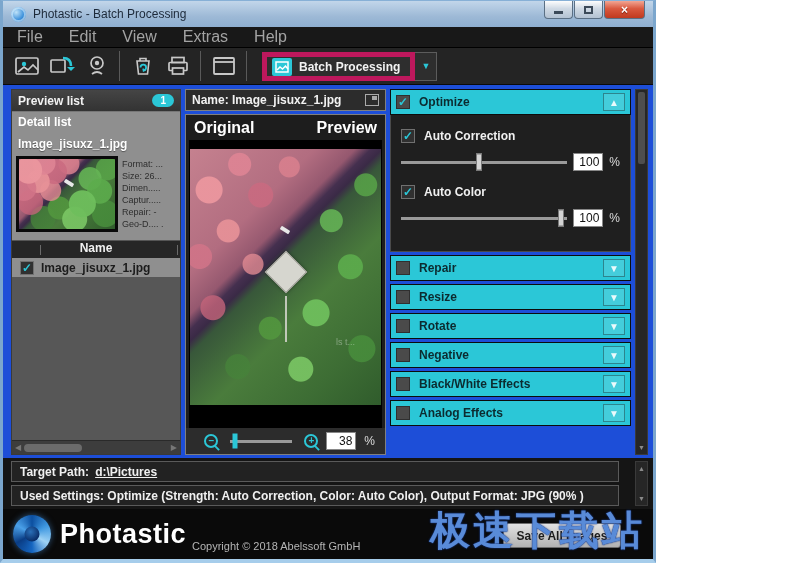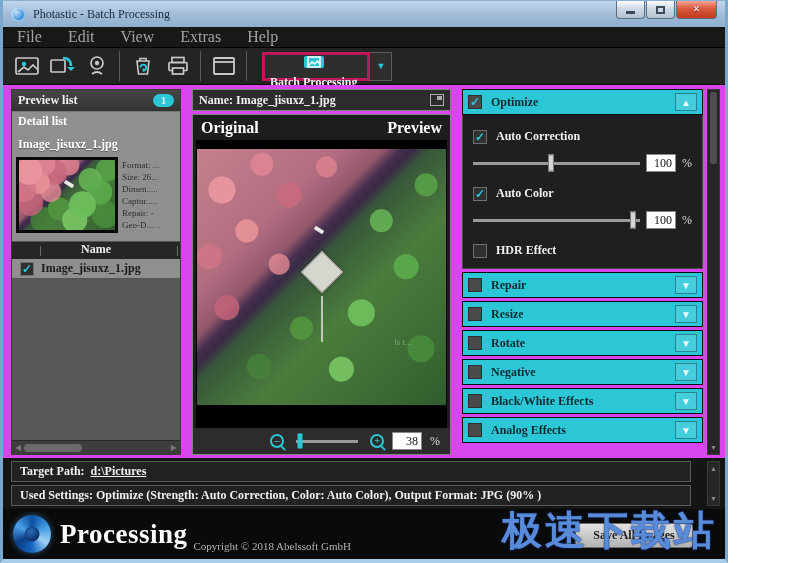--- a/index.html
+++ b/index.html
@@ -1,21 +1,21 @@
 <!DOCTYPE html>
 <html><head>
 <meta charset="utf-8">
 <style>
   * { box-sizing: border-box; margin: 0; padding: 0; }
   html,body { width:800px; height:563px; font-family:"Liberation Sans", sans-serif; }
   .window{
-    width:728px; height:563px; display:flex; flex-direction:column;
+    width:656px; height:563px; display:flex; flex-direction:column;
     border-left:3px solid #7ba6cd; border-right:3px solid #7ba6cd;
     border-top:1px solid #87b0d6; border-bottom:4px solid #a6cdeb;
-    background:#151515; position:relative; overflow:hidden;font-family:Liberation Serif, serif;
+    background:#151515; position:relative; overflow:hidden;
   }
   
   .titlebar{ height:26px; background:linear-gradient(#c2d6ea,#9db9d6 60%,#8fafd0);
     display:flex; align-items:center; padding-left:8px; position:relative; flex:0 0 auto;}
   .app-icon{ width:15px; height:15px; border-radius:50%;
     background:radial-gradient(circle at 35% 35%, #bfe2f8, #3e92dc 55%, #0e5aa8);
     box-shadow:inset 0 0 0 2px rgba(230,245,255,.55); margin-right:7px;}
   .title-text{ font-size:12px; color:#1d2a3a; }
   .win-controls{ position:absolute; top:0; right:8px; display:flex; }
   .win-btn{ width:29px; height:18px; border:1px solid #5a6f84; border-top:none;
@@ -30,29 +30,29 @@
     padding-left:14px; gap:26px; border-bottom:1px solid #000; flex:0 0 auto;}
   .menu-item{ font-size:16px; color:#a3a3a3; cursor:pointer; }
   
   .toolbar{ height:37px; background:#242424; display:flex; align-items:center;
     padding-left:6px; border-bottom:1px solid #0a0a0a; flex:0 0 auto;}
   .tool-btn{ width:35px; height:29px; display:flex; align-items:center; justify-content:center;
     cursor:pointer; border-radius:3px; }
   .tool-sep{ width:1px; height:30px; background:#5a5a5a; margin:0 5px; }
   .batch-group{ display:flex; align-items:center; margin-left:10px; }
   .batch-btn{ display:flex; align-items:center; gap:7px; background:#2e2e2e;
-    border:3px solid #be185d; height:29px; padding:1px 10px 0 5px; cursor:pointer;flex-direction:column;}
+    border:5px solid #be185d; height:29px; padding:1px 10px 0 5px; cursor:pointer;}
   .batch-icon{ width:20px; height:18px; background:#2bc7d7; border-radius:2px;
     display:flex; align-items:center; justify-content:center;}
   .batch-label{ color:#f2f2f2; font-weight:bold; font-size:12px; }
   .batch-drop{ width:22px; height:29px; background:#2e2e2e; border:1px solid #5c5c5c;
     border-left:none; color:#2bc7d7; font-size:9px; display:flex; align-items:center;
     justify-content:center; cursor:pointer;}
   
-  .main{ flex:1; display:flex; padding:4px 5px 3px 8px; gap:11px; background:#d946ef; min-height:0;}
+  .main{ flex:1; display:flex; padding:4px 5px 3px 8px; gap:4px; background:#1d4ed8; min-height:0;}
   
   .left-panel{ width:170px; display:flex; flex-direction:column; border:1px solid #3a3a3a; min-height:0;}
   .lp-header{ height:21px; background:linear-gradient(#454545,#333); display:flex; align-items:center;
     padding:0 6px; flex:0 0 auto;}
   .lp-header-label{ color:#f2f2f2; font-weight:bold; font-size:12px; flex:1;}
   .count-badge{ background:#2bc7d7; color:#fff; font-size:10px; font-weight:bold;
     border-radius:8px; padding:1px 8px; }
   .lp-sub{ height:20px; background:#8f8f8f; color:#fff; font-weight:bold; font-size:12px;
     display:flex; align-items:center; padding:0 6px; border-top:1px solid #777; flex:0 0 auto;}
   .lp-detail{ background:#8f8f8f; padding:4px 4px 8px 4px; flex:0 0 auto;}
@@ -388,24 +388,20 @@
                 </span>
               <span class="opt-label">Auto Color</span>
             </div>
             <div class="slider-row">
               <span class="slider-track">
                 <span class="slider-handle" style="left: 96%;"></span>
               </span>
               <span class="num-box">100</span>
               <span class="unit">%</span>
             </div>
-            <div class="opt-row" style="margin-bottom:0">
-              <span class="cb"></span>
-              <span class="opt-label">HDR Effect</span>
-            </div>
           </div>
         </div>
 
         <div class="section collapsed">
           <div class="section-header">
             <span class="cb"></span>
             <span class="sec-label">Repair</span>
             <span class="chev">
                 <span>▼</span>
               </span>
@@ -477,19 +473,19 @@
       </div>
     </div>
     <div class="mini-scroll">
       <div class="sb-arrow">▲</div>
       <div class="sb-arrow">▼</div>
     </div>
   </div>
 
   <div class="footer">
     <div class="logo"></div>
-    <span class="brand">Processing</span>
+    <span class="brand">Photastic</span>
     <span class="copyright">Copyright © 2018 Abelssoft GmbH</span>
     <div class="save-btn">Save All Images</div>
     <span class="watermark">极速下载站</span>
   </div>
 
 </div>
 
 </body></html>

